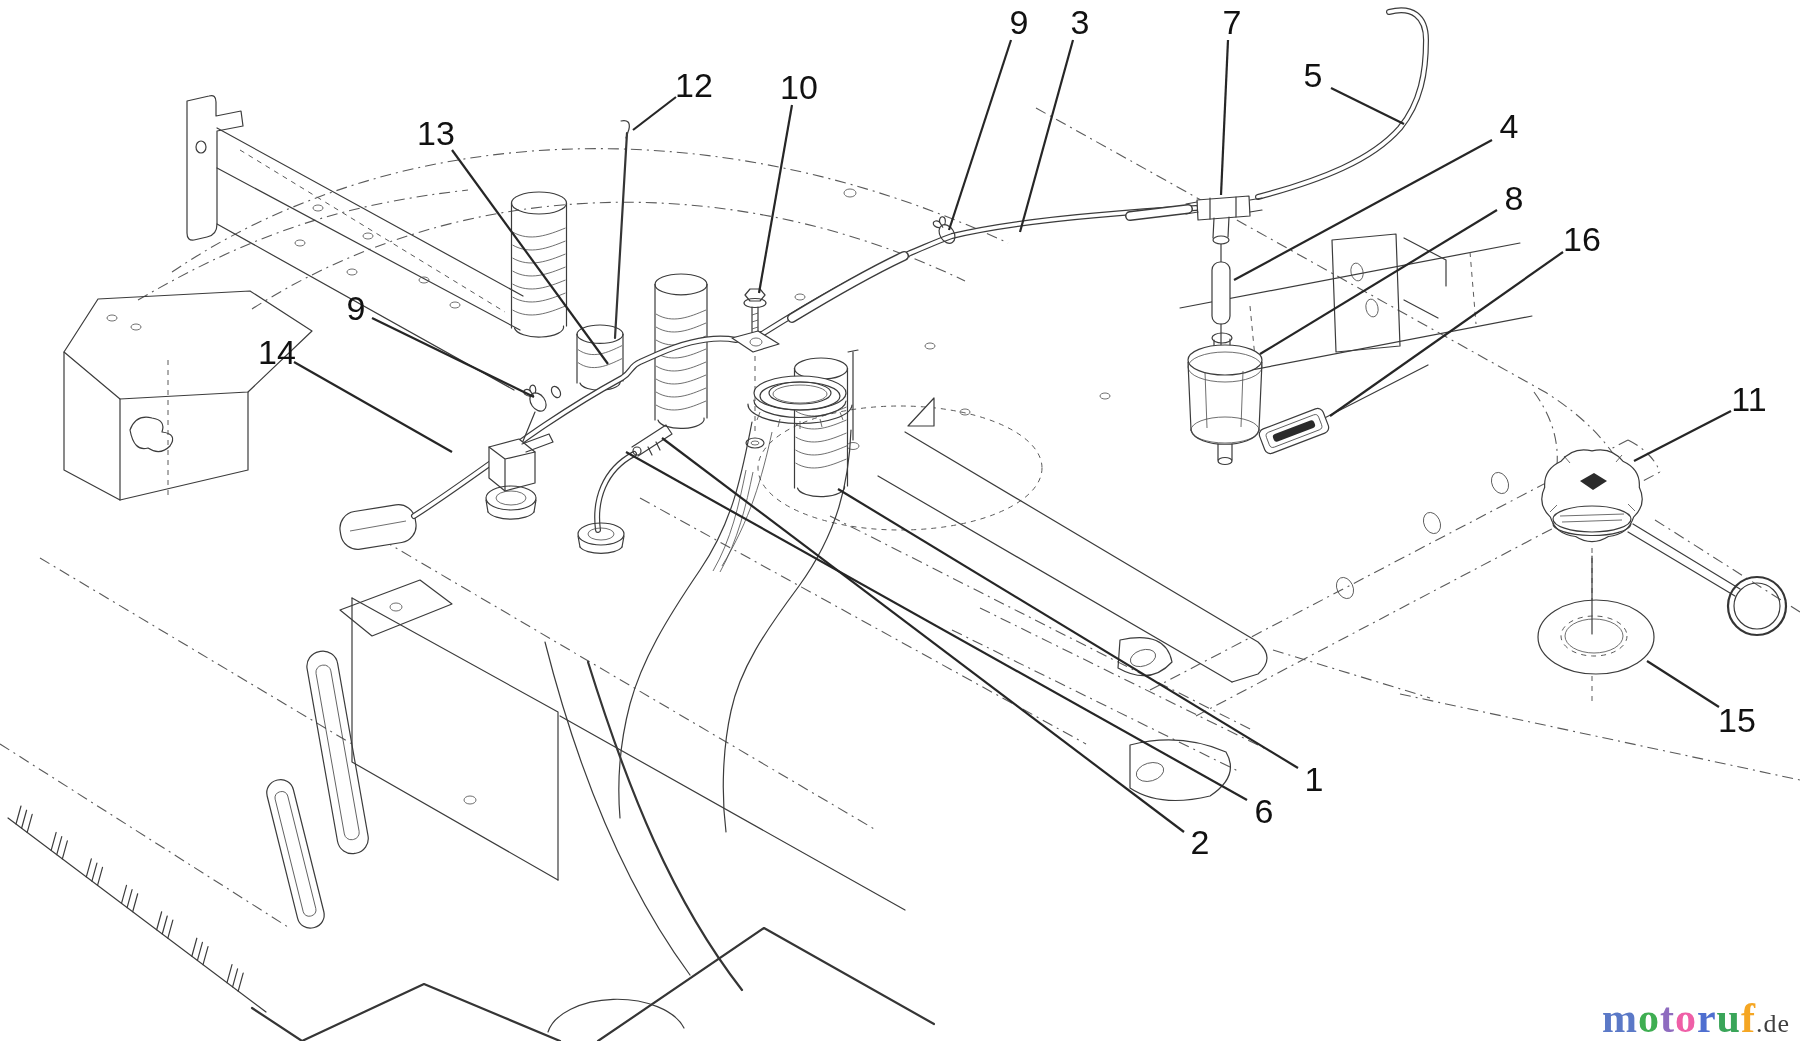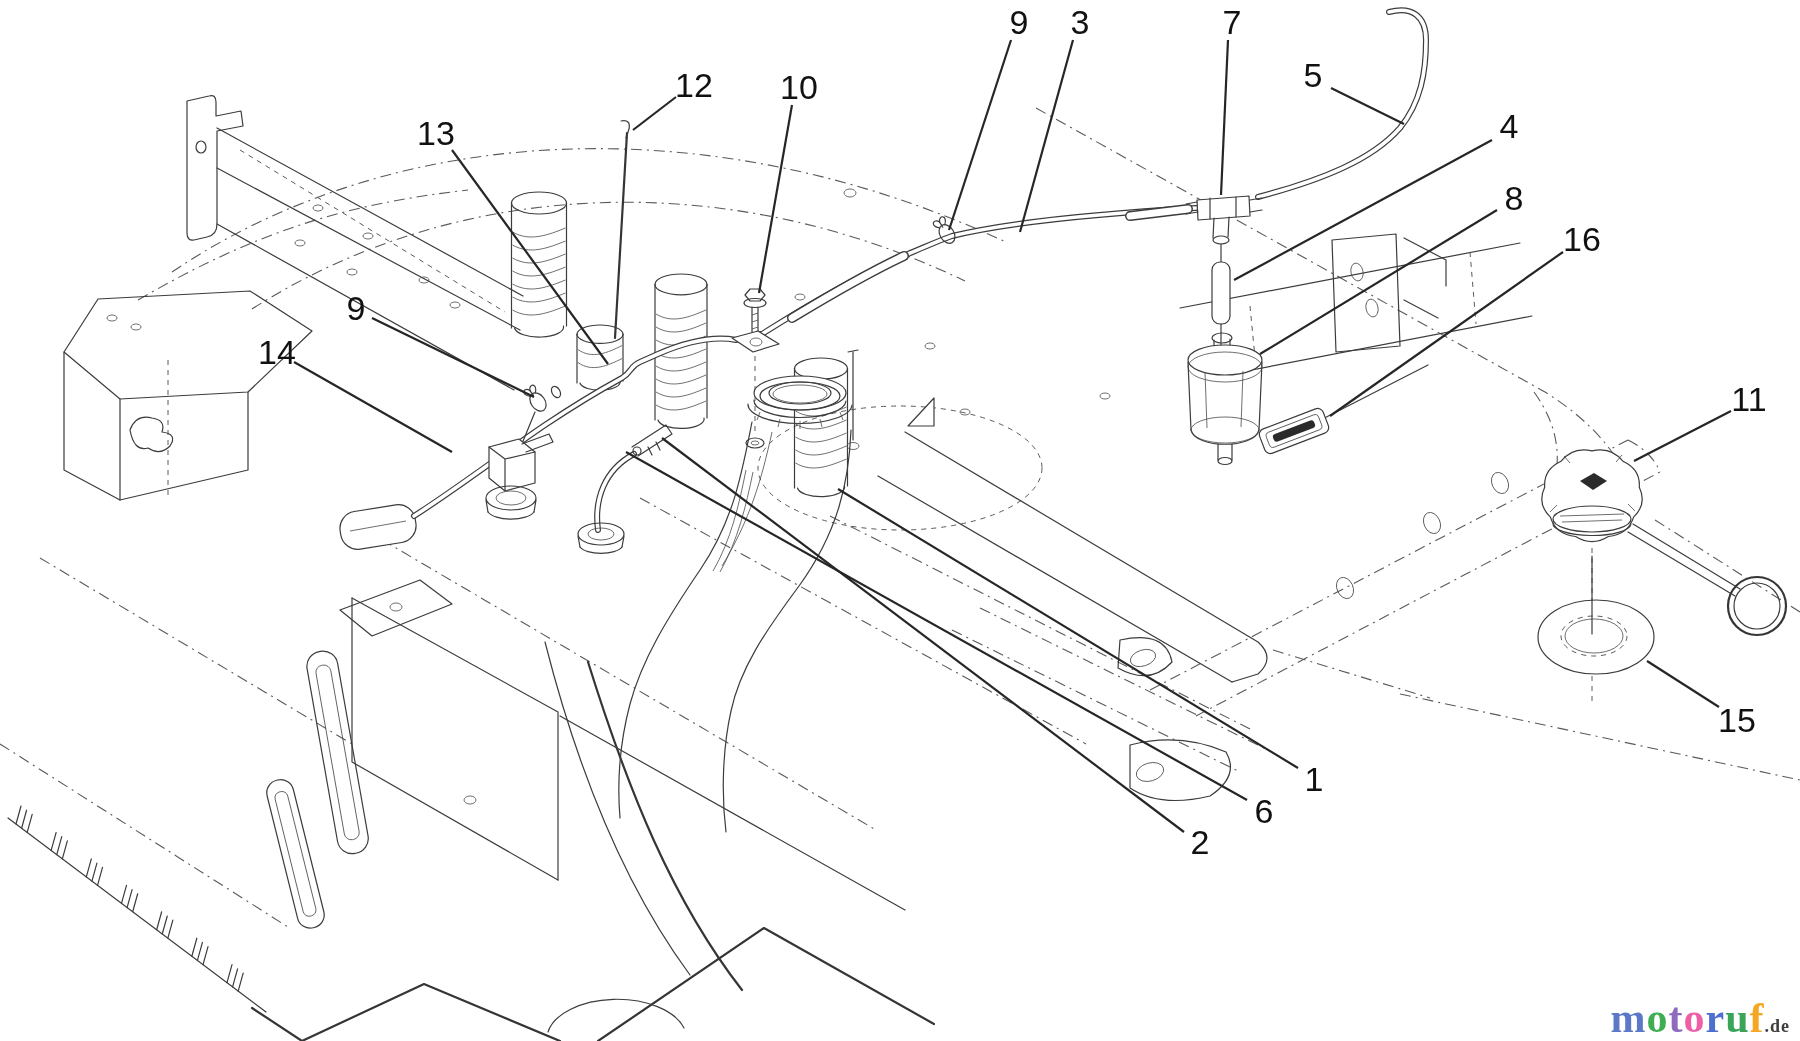--- a/index.html
+++ b/index.html
@@ -14,21 +14,21 @@
   .tube-o{stroke:#3c3c3c;stroke-width:6;fill:none;stroke-linecap:round;}
   .tube-i{stroke:#ffffff;stroke-width:3.6;fill:none;stroke-linecap:round;}
   .sl-o {stroke:#3c3c3c;stroke-width:10;fill:none;stroke-linecap:round;}
   .sl-i {stroke:#ffffff;stroke-width:7;fill:none;stroke-linecap:round;}
   .fillw{fill:#ffffff;stroke:#3c3c3c;stroke-width:1.2;stroke-linejoin:round;}
   .dark {fill:#2b2b2b;stroke:none;}
   .leader{stroke:#262626;stroke-width:2.2;fill:none;}
   .callout-num{font-family:"Liberation Sans",sans-serif;font-size:34px;fill:#111;text-anchor:middle;cursor:pointer;}
   .logo{position:absolute;right:10px;bottom:2px;font-family:"Liberation Serif",serif;
         font-weight:700;font-size:42px;line-height:1;letter-spacing:1px;cursor:pointer;user-select:none;}
-  .logo .suffix{font-size:18px;font-weight:700;}
+  .logo .suffix{font-size:26px;font-weight:400;}
 </style>
 </head>
 <body>
 
 <div class="stage">
 <svg id="diagram" width="1800" height="1041" viewBox="0 0 1800 1041">
   <defs>
 
     <g id="clampG">
       <ellipse cx="0" cy="0" rx="7" ry="10" class="ln"></ellipse>

